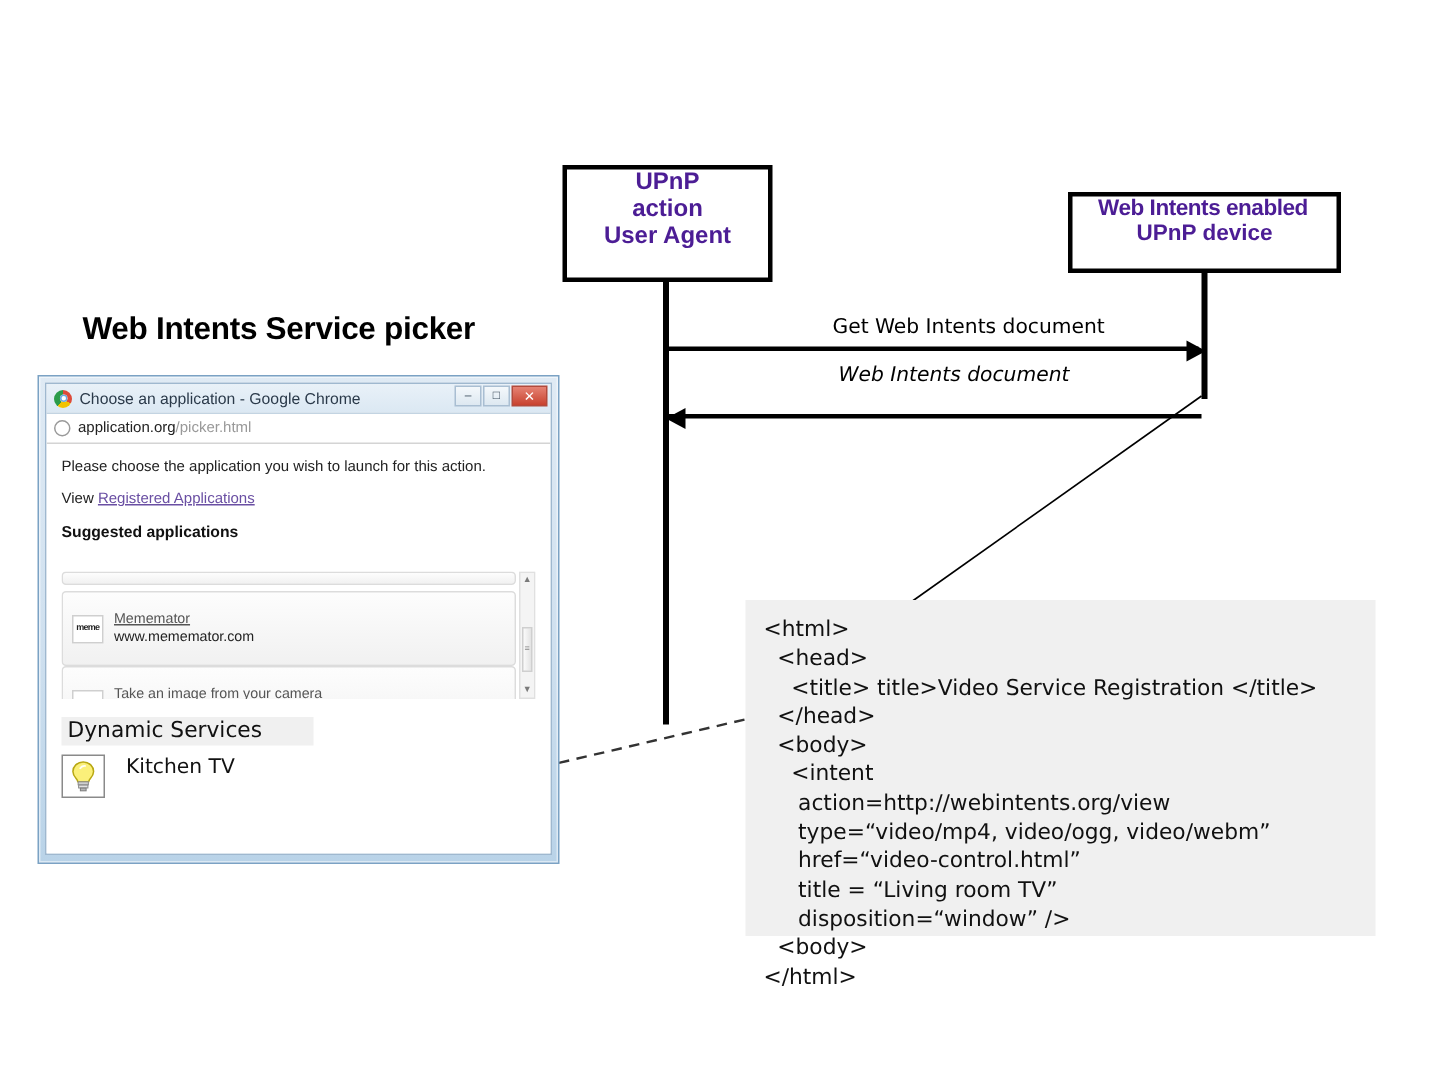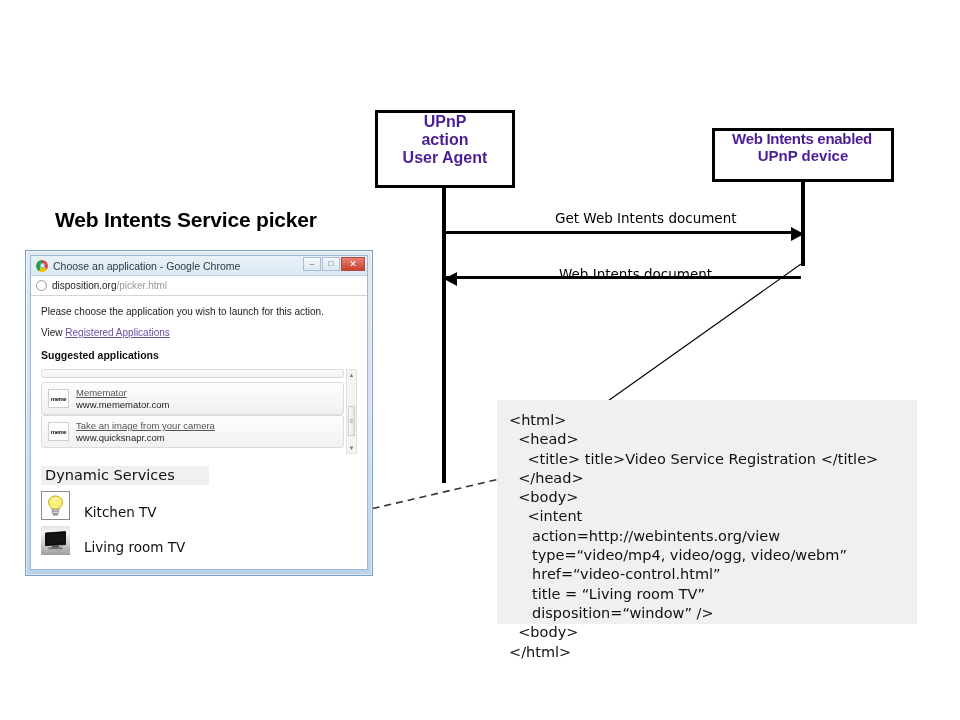--- a/index.html
+++ b/index.html
@@ -38,21 +38,21 @@
     position:absolute;font-size:13.5px;color:#000;white-space:nowrap;
     font-family:"DejaVu Sans",sans-serif;
   }
 
   #arrow1-line{left:444px;top:231px;width:355px;}
   #arrow1-head{left:791px;top:227px;}
   #arrow1-label{left:527px;top:210px;margin-left:28px;}
 
   #arrow2-line{left:444px;top:276px;width:357px;}
   #arrow2-head{left:444px;top:272px;}
-  #arrow2-label{left:559px;top:266px;}
+  #arrow2-label{left:559px;top:242px;font-style:italic;}
 
   
   #leader-diagonal{
     left:596px;top:262px;width:210px;height:148px;overflow:visible;
   }
   
   #leader-dashed{
     left:190px;top:475px;width:320px;height:80px;overflow:visible;
   }
 
@@ -115,30 +115,30 @@
   #omni-icon{
     width:9px;height:9px;border-radius:50%;border:1px solid #9a9a9a;margin-right:5px;flex:none;
   }
   #omni-url{font-size:10px;color:#222;white-space:nowrap;}
   #omni-url .dim{color:#999;text-align:right;}
 
   #chrome-content{padding:10px 10px 0 10px;background:#fff;height:calc(100% - 40px);box-sizing:border-box;position:relative;}
   #picker-prompt{font-size:10px;color:#222;margin-bottom:10px;}
   #picker-viewrow{font-size:10px;color:#222;margin-bottom:11px;}
   #picker-registered-link{color:#6a4fa3;text-decoration:underline;}
-  #picker-suggested-title{font-size:10.5px;font-weight:bold;color:#111;margin-bottom:8px;}
+  #picker-suggested-title{font-size:10.5px;font-weight:bold;color:#111;margin-bottom:20px;}
 
   #app-list{
     position:relative;height:85px;overflow:hidden;
   }
   #app-list-inner{padding-right:13px;}
   .app-card{
     box-sizing:border-box;border:1px solid #dcdcdc;border-radius:3px;
     background:linear-gradient(180deg,#fdfdfd,#f1f1f1);
-    margin-bottom:0;height:33px;display:flex;align-items:center;padding-left:6px;
+    margin-bottom:0;height:50px;display:flex;align-items:center;padding-left:6px;
   }
   .app-card.stub{height:9px;margin-bottom:4px;}
   .app-favicon{
     width:19px;height:17px;background:#fff;border:1px solid #cfcfcf;flex:none;margin-right:7px;
     display:flex;align-items:center;justify-content:center;
     font-size:6px;font-weight:bold;color:#222;letter-spacing:-0.5px;overflow:hidden;
   }
   .app-text{display:flex;flex-direction:column;justify-content:center;line-height:1.22;}
   .app-name{font-size:9.5px;color:#555;text-decoration:underline;}
   .app-url{font-size:9.5px;color:#222;}
@@ -150,21 +150,21 @@
   #sb-thumb{
     position:absolute;left:1px;right:1px;top:36px;height:30px;
     background:linear-gradient(90deg,#fbfbfb,#e3e3e3);border:1px solid #cfcfcf;box-sizing:border-box;
     display:flex;align-items:center;justify-content:center;font-size:6px;color:#8a8a8a;
   }
 
   #dynamic-services-header{
     margin-top:12px;background:#f0f0f0;display:inline-block;padding:1px 34px 2px 4px;
     font-family:"DejaVu Sans",sans-serif;font-size:14.5px;color:#111;
   }
-  .service-row{display:flex;align-items:flex-end;margin-top:6px;}
+  .service-row{display:flex;align-items:flex-start;margin-top:6px;}
   .service-label{
     font-family:"DejaVu Sans",sans-serif;font-size:13.5px;color:#111;margin-left:14px;white-space:nowrap;
   }
   #icon-bulb{
     width:29px;height:29px;box-sizing:border-box;border:1px solid #8a8a8a;background:#fff;flex:none;
     display:flex;align-items:center;justify-content:center;
   }
   #icon-tv{
     width:29px;height:29px;box-sizing:border-box;flex:none;
     background:linear-gradient(180deg,#e3e3e3 0%,#f4f4f4 22%,#bdbdbd 74%,#9e9e9e 100%);
@@ -231,21 +231,21 @@
       <div id="chrome-title-text">Choose an application - Google Chrome</div>
       <div id="winbuttons">
         <div class="winbtn">–</div>
         <div class="winbtn">□</div>
         <div class="winbtn close">✕</div>
       </div>
     </div>
 
     <div id="chrome-omnibar">
       <div id="omni-icon"></div>
-      <div id="omni-url"><span>disposition.org</span><span class="dim">/picker.html</span></div>
+      <div id="omni-url"><span>application.org</span><span class="dim">/picker.html</span></div>
     </div>
 
     <div id="chrome-content">
 
       <div id="picker-prompt">Please choose the application you wish to launch for this action.</div>
 
       <div id="picker-viewrow">
         <span>View</span>
         <a id="picker-registered-link" href="#">Registered Applications</a>
       </div>
@@ -288,27 +288,16 @@
             <path d="M10.5 2 C6.4 2 3.6 5 3.6 8.4 c0 2.6 1.6 4 2.7 5.3 l0.6 1.4 h7.2 l0.6-1.4 c1.1-1.3 2.7-2.7 2.7-5.3 C17.4 5 14.6 2 10.5 2 Z" fill="#fbf07a" stroke="#b8a712" stroke-width="1"></path>
             <path d="M8.2 6.6 c0.9-1.5 2.6-2.2 4-1.9" fill="none" stroke="#fff" stroke-width="1.2" opacity=".9"></path>
             <rect x="7.1" y="15.2" width="6.8" height="2" fill="#cfcfcf" stroke="#8d8d8d" stroke-width="0.7"></rect>
             <rect x="7.4" y="17.4" width="6.2" height="1.9" fill="#e2e2e2" stroke="#8d8d8d" stroke-width="0.7"></rect>
             <rect x="8.6" y="19.4" width="3.8" height="1.8" fill="#b5b5b5" stroke="#7e7e7e" stroke-width="0.7"></rect>
           </svg>
         </div>
         <div class="service-label">Kitchen TV</div>
       </div>
 
-      <div class="service-row">
-        <div id="icon-tv">
-          <svg width="25" height="21" viewBox="0 0 25 21" aria-hidden="true">
-            <polygon points="2.5,3 22.5,1.6 22.5,14.6 2.5,15.6" fill="#0d0d0d" stroke="#000" stroke-width="0.8"></polygon>
-            <polygon points="4.2,4.6 20.6,3.5 20.6,13 4.2,14" fill="#151515"></polygon>
-            <rect x="9" y="15.6" width="7" height="2" fill="#4a4a4a"></rect>
-            <rect x="5.5" y="17.4" width="14" height="1.8" fill="#6e6e6e"></rect>
-          </svg>
-        </div>
-        <div class="service-label">Living room TV</div>
-      </div>
 
     </div>
   </div>
 </div>
 
 </body></html>

